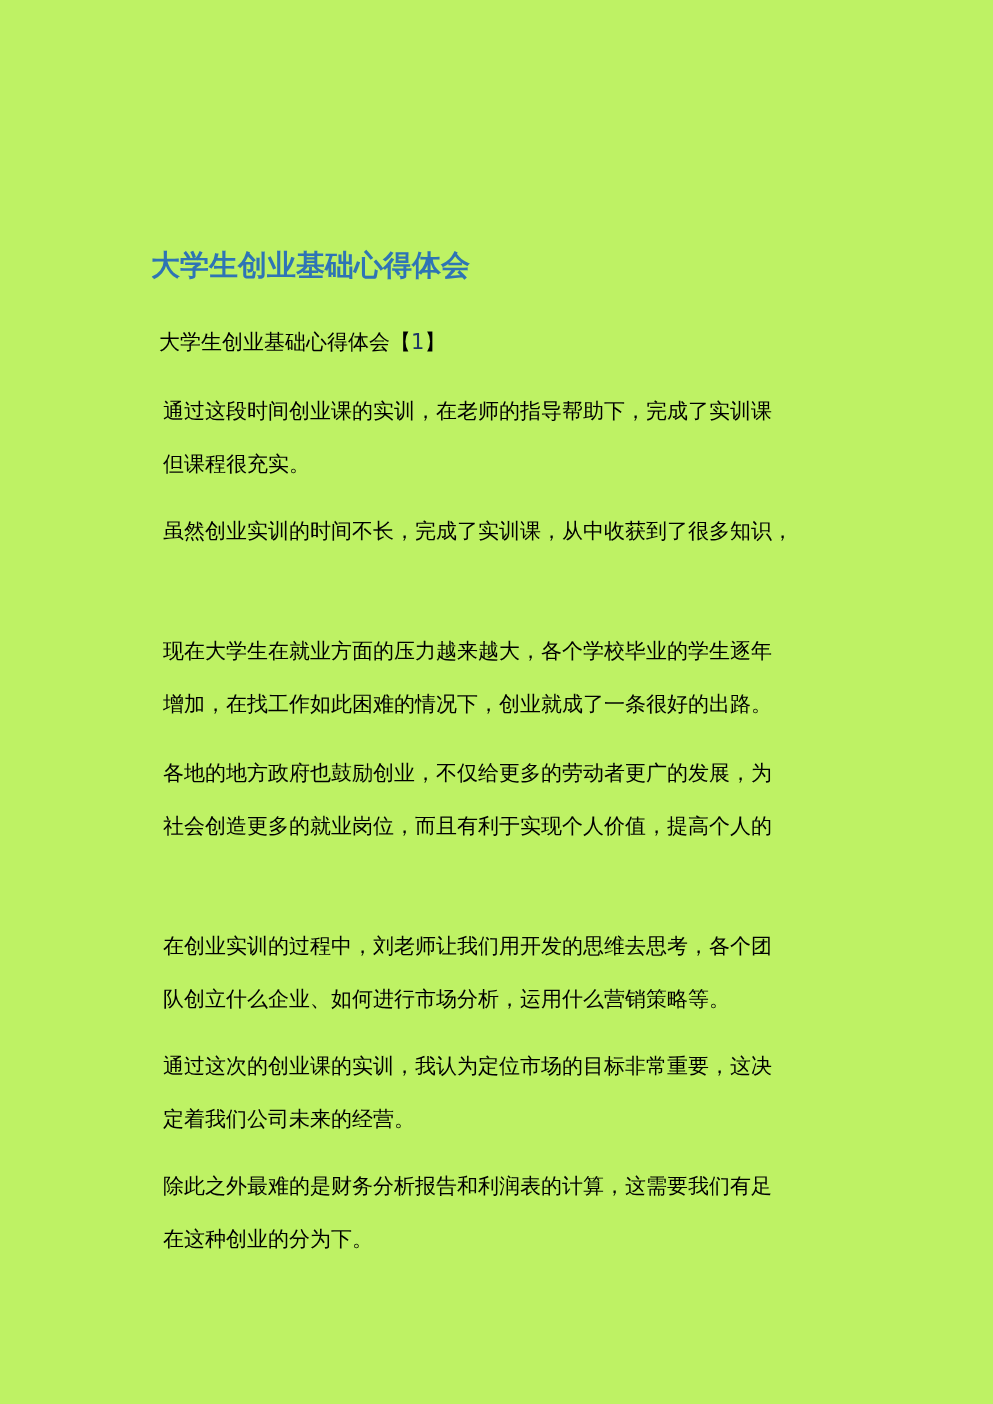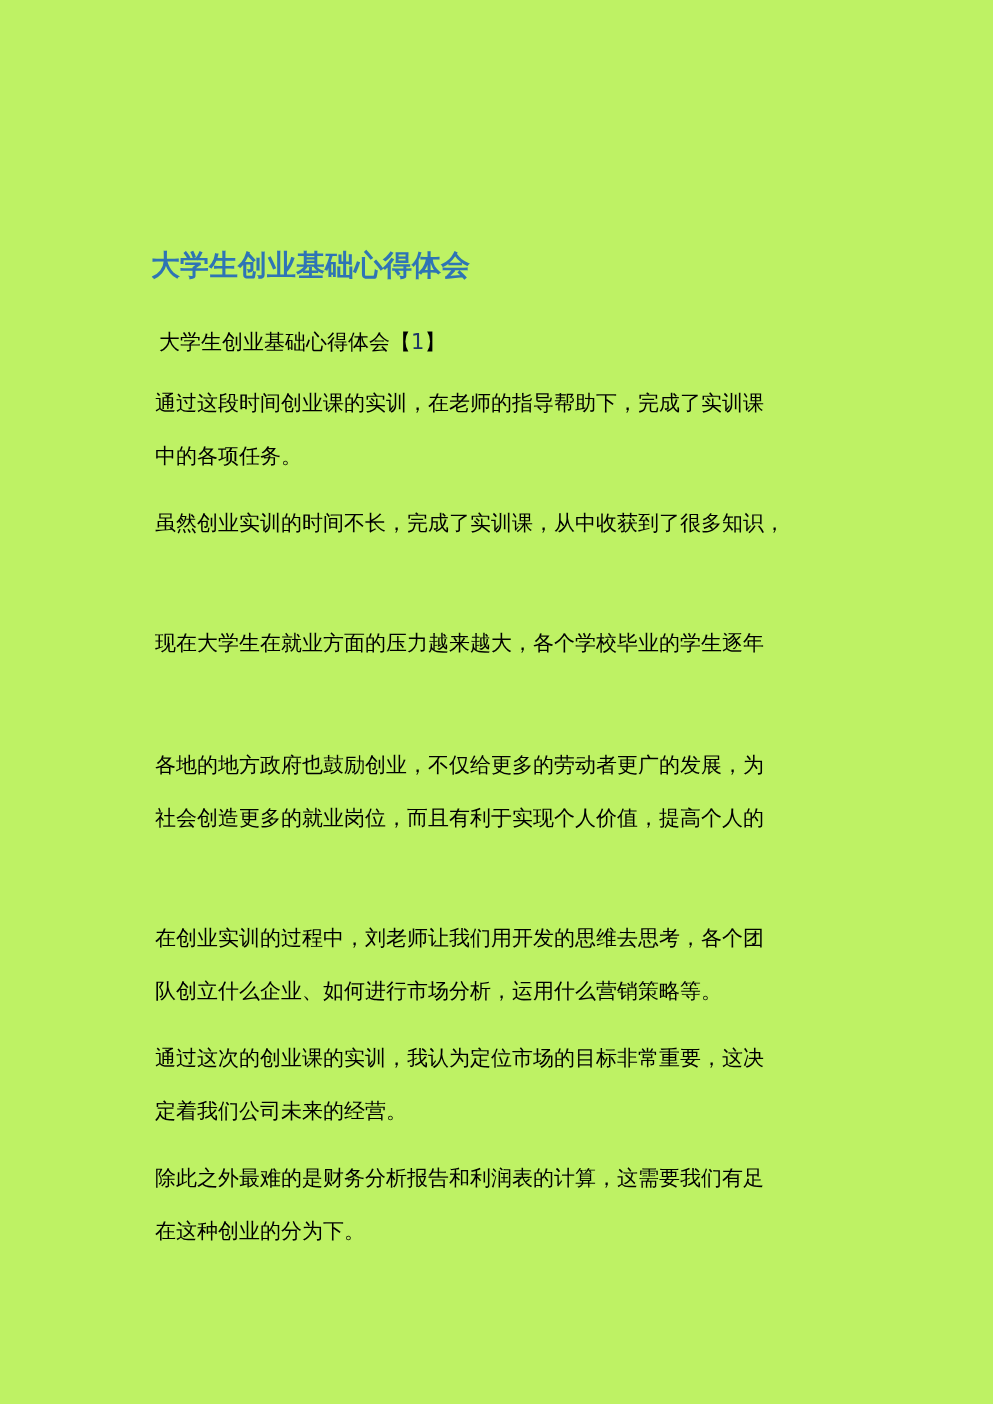--- a/index.html
+++ b/index.html
@@ -45,21 +45,21 @@
       line-height: 36px;
       white-space: nowrap;
     }
     .subtitle .num {
       color: #1f3864;
     }
     .para {
       position: absolute;
       left: 151px;
       width: 680px;
-      margin: 4px;
+      margin: 12px;
       font-size: 21px;
       line-height: 53px;
       word-break: break-all;
     }
     .para .line {
       display: block;
       white-space: nowrap;
       height: 53px;
     }
   </style>
@@ -67,29 +67,30 @@
 <body>
 
 <div class="page">
 
   <h1 class="title">大学生创业基础心得体会</h1>
 
   <p class="subtitle"><span>大学生创业基础心得体会</span><span>【</span><span class="num">1</span><span>】</span></p>
 
   <p class="para" style="top:373px;">
     <span class="line">通过这段时间创业课的实训，在老师的指导帮助下，完成了实训课</span>
-    <span class="line">中的各项任务。</span>
+    <span class="line">但课程很充实。</span>
   </p>
 
   <p class="para" style="top:493px;">
     <span class="line">虽然创业实训的时间不长，完成了实训课，从中收获到了很多知识，</span>
   </p>
 
   <p class="para" style="top:613px;">
     <span class="line">现在大学生在就业方面的压力越来越大，各个学校毕业的学生逐年</span>
+    <span class="line">增加，在找工作如此困难的情况下，创业就成了一条很好的出路。</span>
   </p>
 
   <p class="para" style="top:735px;">
     <span class="line">各地的地方政府也鼓励创业，不仅给更多的劳动者更广的发展，为</span>
     <span class="line">社会创造更多的就业岗位，而且有利于实现个人价值，提高个人的</span>
   </p>
 
   <p class="para" style="top:908px;">
     <span class="line">在创业实训的过程中，刘老师让我们用开发的思维去思考，各个团</span>
     <span class="line">队创立什么企业、如何进行市场分析，运用什么营销策略等。</span>

